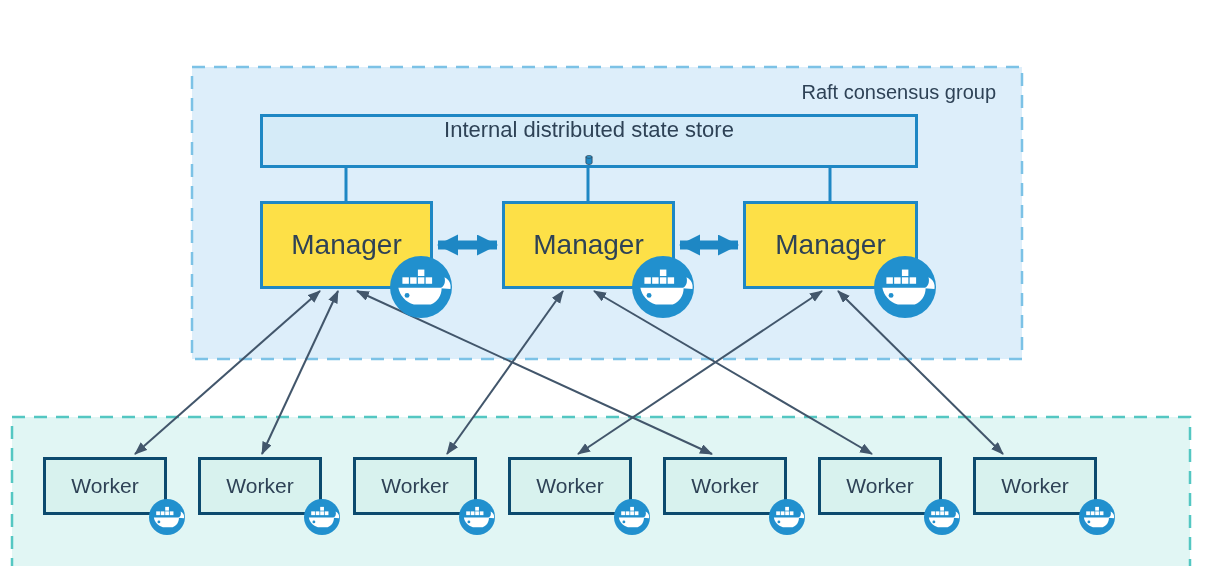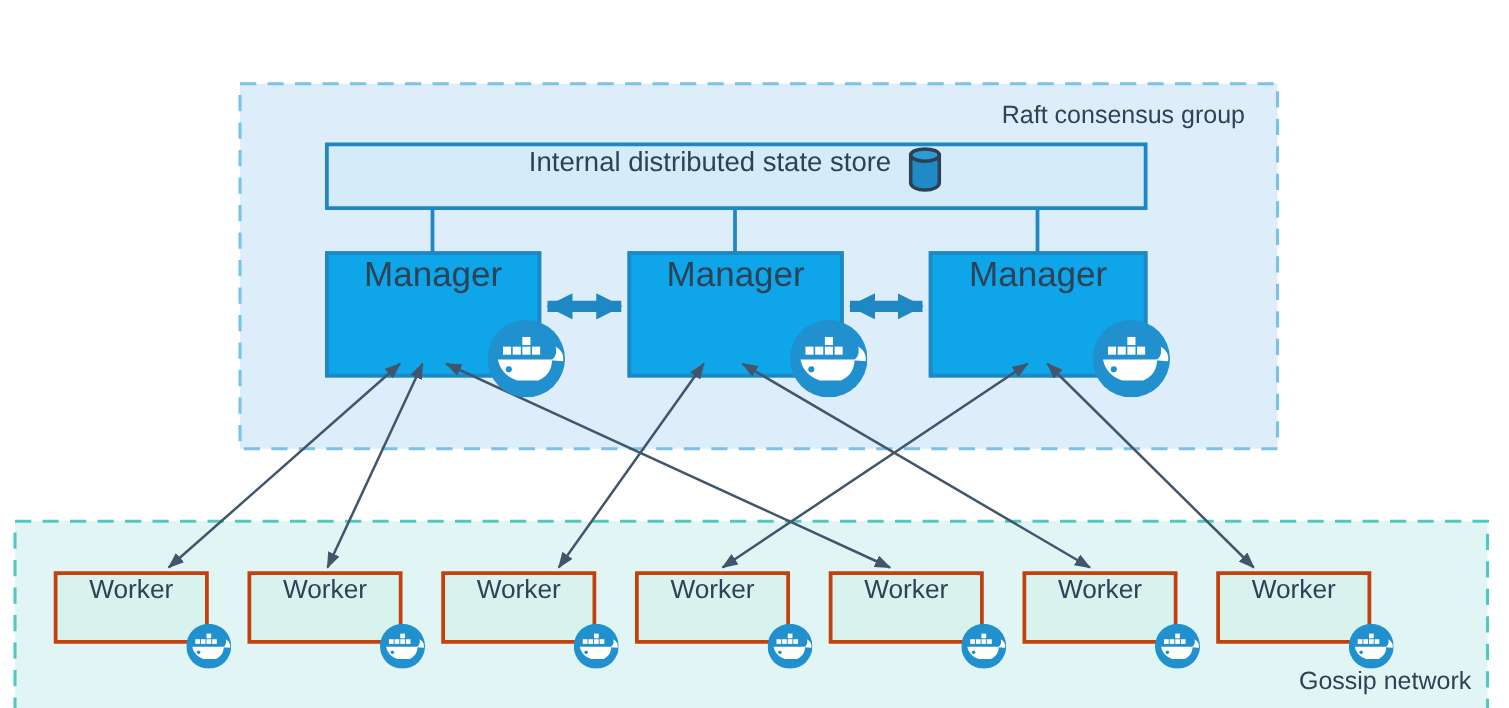--- a/index.html
+++ b/index.html
@@ -1,35 +1,35 @@
 <!DOCTYPE html>
 <html><head>
 <meta charset="utf-8">
 <style>
   html,body { margin:0; padding:0; background:#ffffff; }
   #canvas {
     position:relative; width:1207px; height:566px; overflow:hidden;
     font-family:"Liberation Sans", sans-serif; background:#ffffff;margin-top:37px;
   }
   svg.layer { position:absolute; left:0; top:0; pointer-events:none; }
-  .box { position:absolute; box-sizing:border-box; display:flex; justify-content:center; }
+  .box { position:absolute; box-sizing:border-box; display:flex; align-items:center; justify-content:center;flex-direction:column; }
   .store-box {
     left:260px; top:77px; width:658px; height:54px;
     background:#d5ebf8; border:3px solid #1e87c4;
     font-size:22px; color:#2e4256; gap:12px;
   }
   .manager-box {
-    top:164px; width:173px; height:101px;
-    background:#0ea5e9; border:3px solid #1e87c4;
+    top:164px; width:173px; height:88px;
+    background:#fde047; border:3px solid #1e87c4;
     font-size:28px; color:#2e4256;
   }
   #manager-1 { left:260px; } #manager-2 { left:502px; } #manager-3 { left:743px; width:175px; }
   .worker-box {
     top:420px; width:124px; height:58px;
-    background:#d8f2ee; border:3px solid #c2410c;
+    background:#d8f2ee; border:3px solid #0c4a6e;
     font-size:21px; color:#2e4256;
   }
   .group-label {
     position:absolute; font-size:20px; color:#2e4256; text-align:right; white-space:nowrap;
   }
   #raft-label { left:700px; top:44px; width:296px; }
   #gossip-label { left:877px; top:497px; width:300px; }
   .badge { position:absolute; }
 </style>
 </head>
@@ -56,21 +56,20 @@
       </symbol>
     </defs>
   </svg>
 
   <svg class="layer" width="1207" height="566">
     <rect x="192" y="30" width="830" height="292" fill="#ddeefa" stroke="#7cc2e6" stroke-width="2.5" stroke-dasharray="13 9"></rect>
     <rect x="12" y="380" width="1178" height="153" fill="#e1f6f4" stroke="#54c7c2" stroke-width="2.5" stroke-dasharray="13 9"></rect>
   </svg>
 
   <div id="raft-label" class="group-label">Raft consensus group</div>
-  <div id="gossip-label" class="group-label">Gossip network</div>
 
   <div class="box store-box">
     <span>Internal distributed state store</span>
     <svg width="30" height="37" viewBox="0 0 34 42">
         <use href="#sym-database"></use>
       </svg>
   </div>
 
   <div id="manager-1" class="box manager-box">
     <span>Manager</span>

